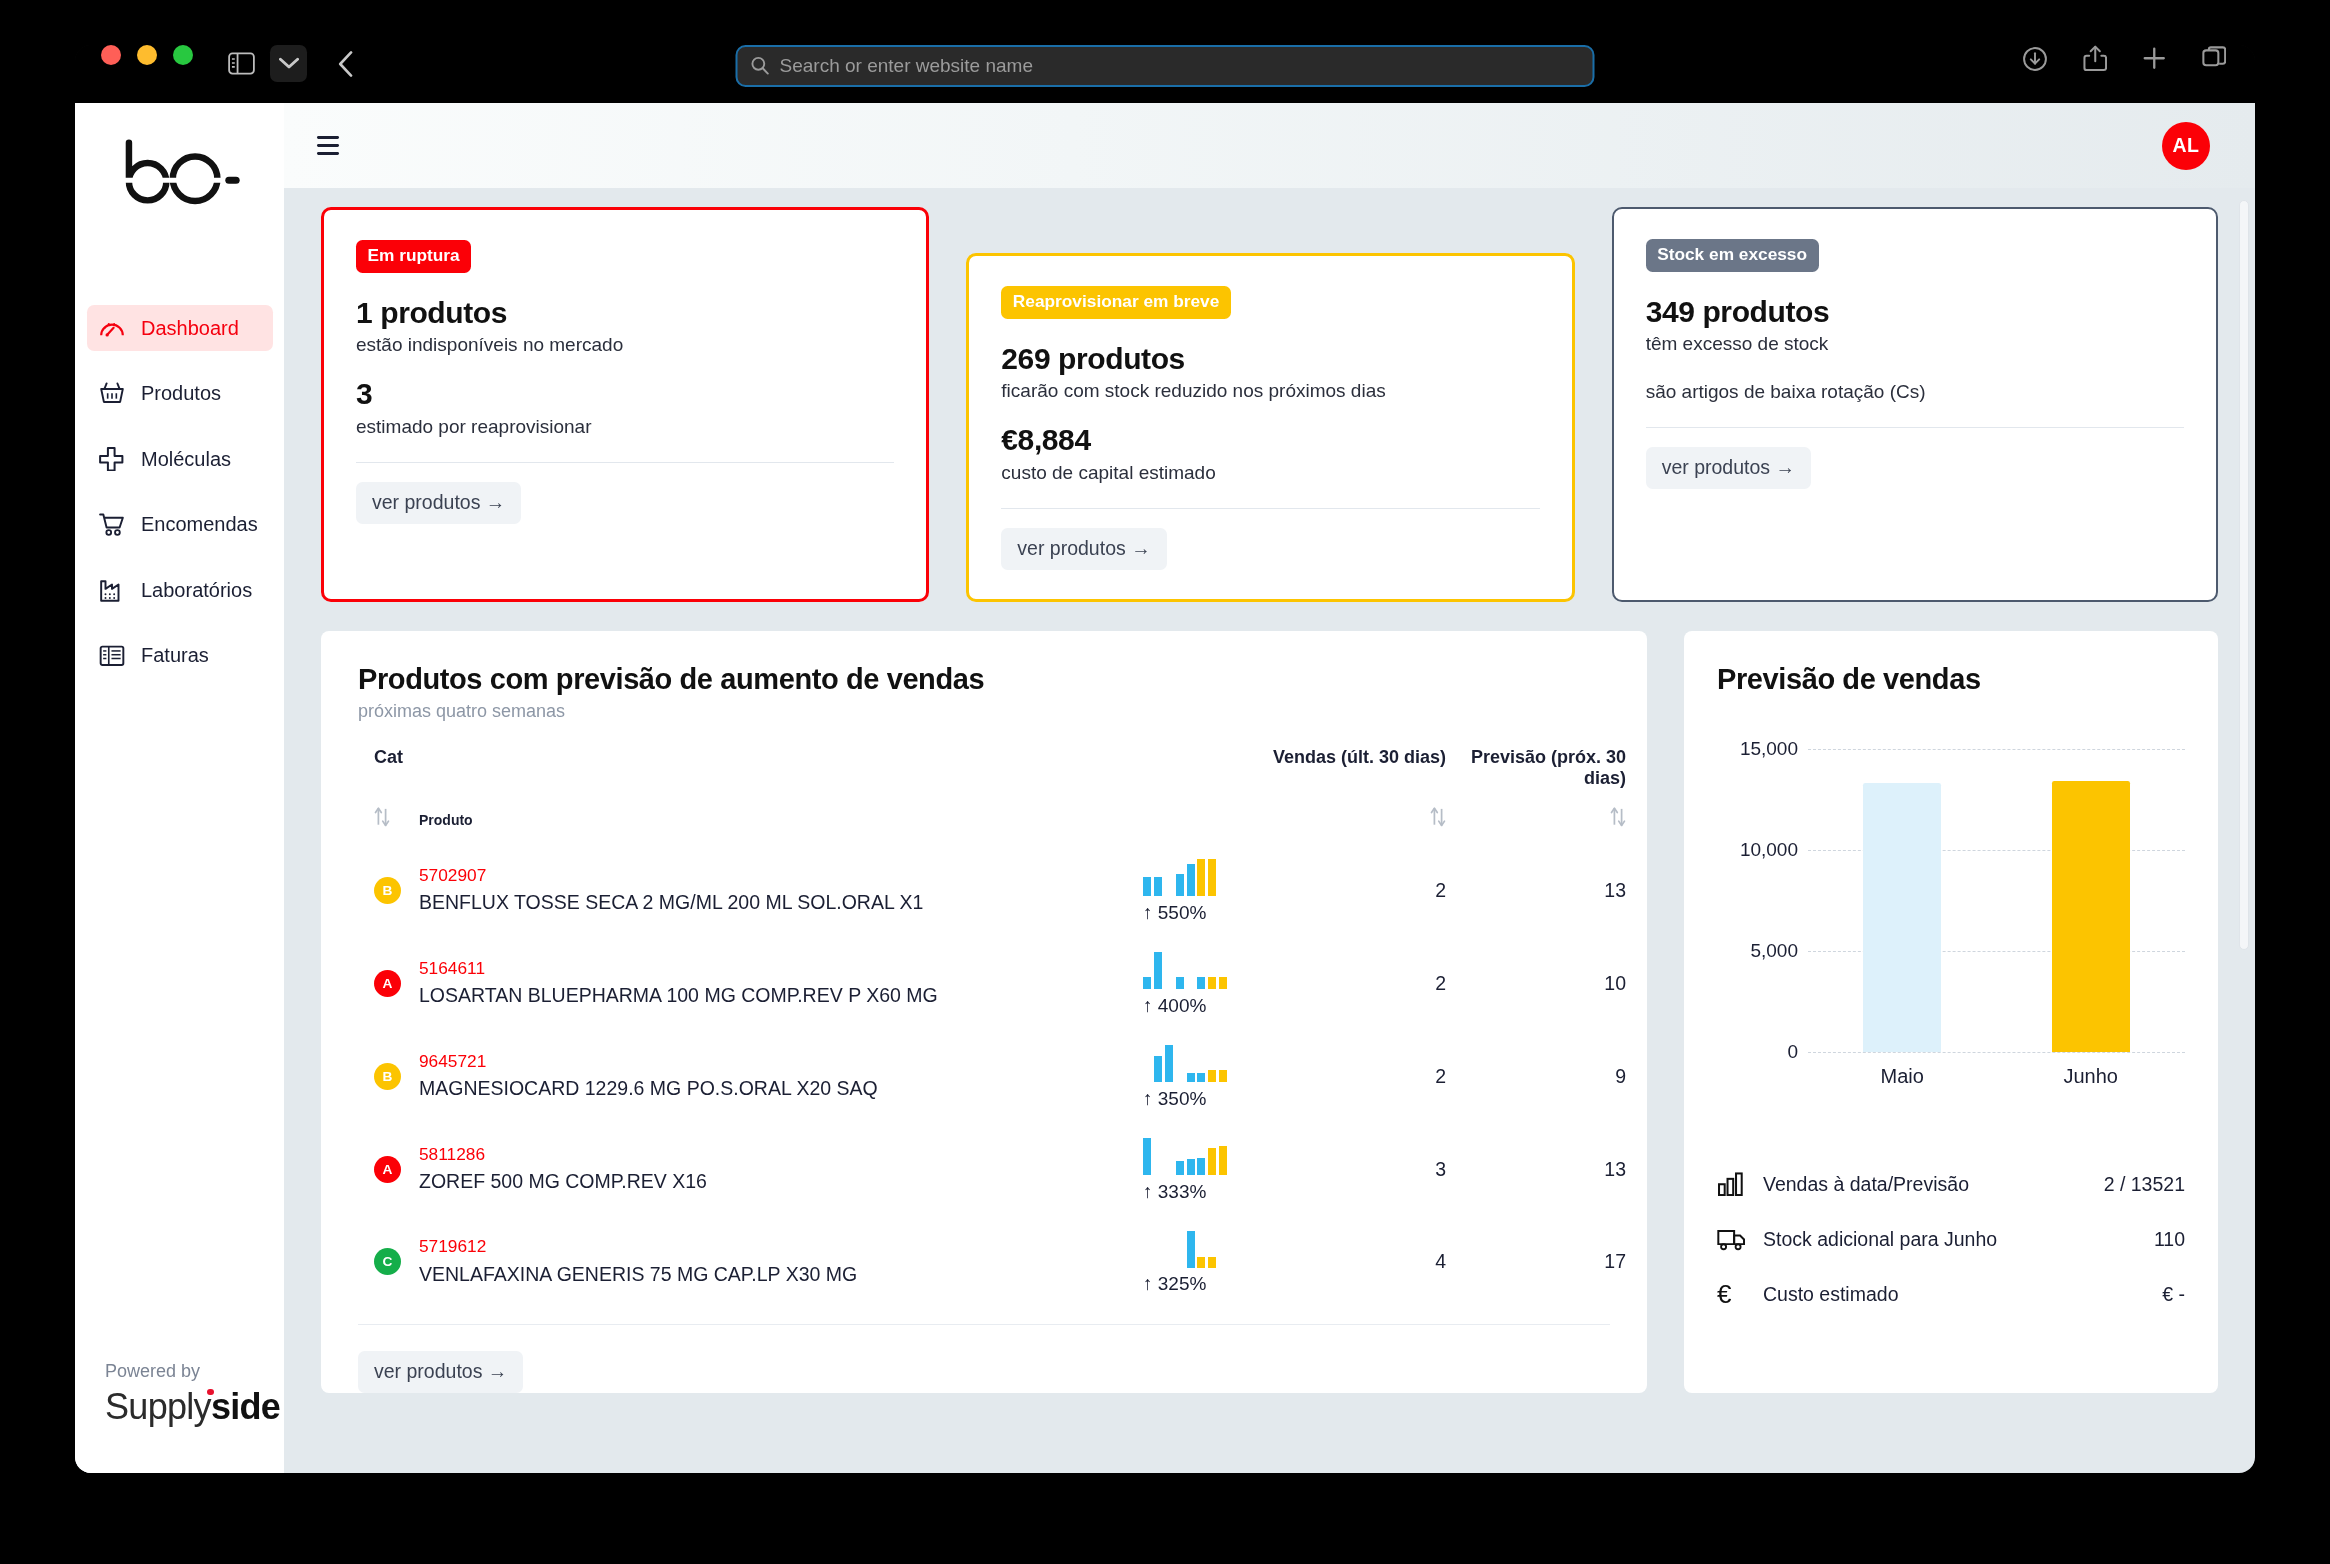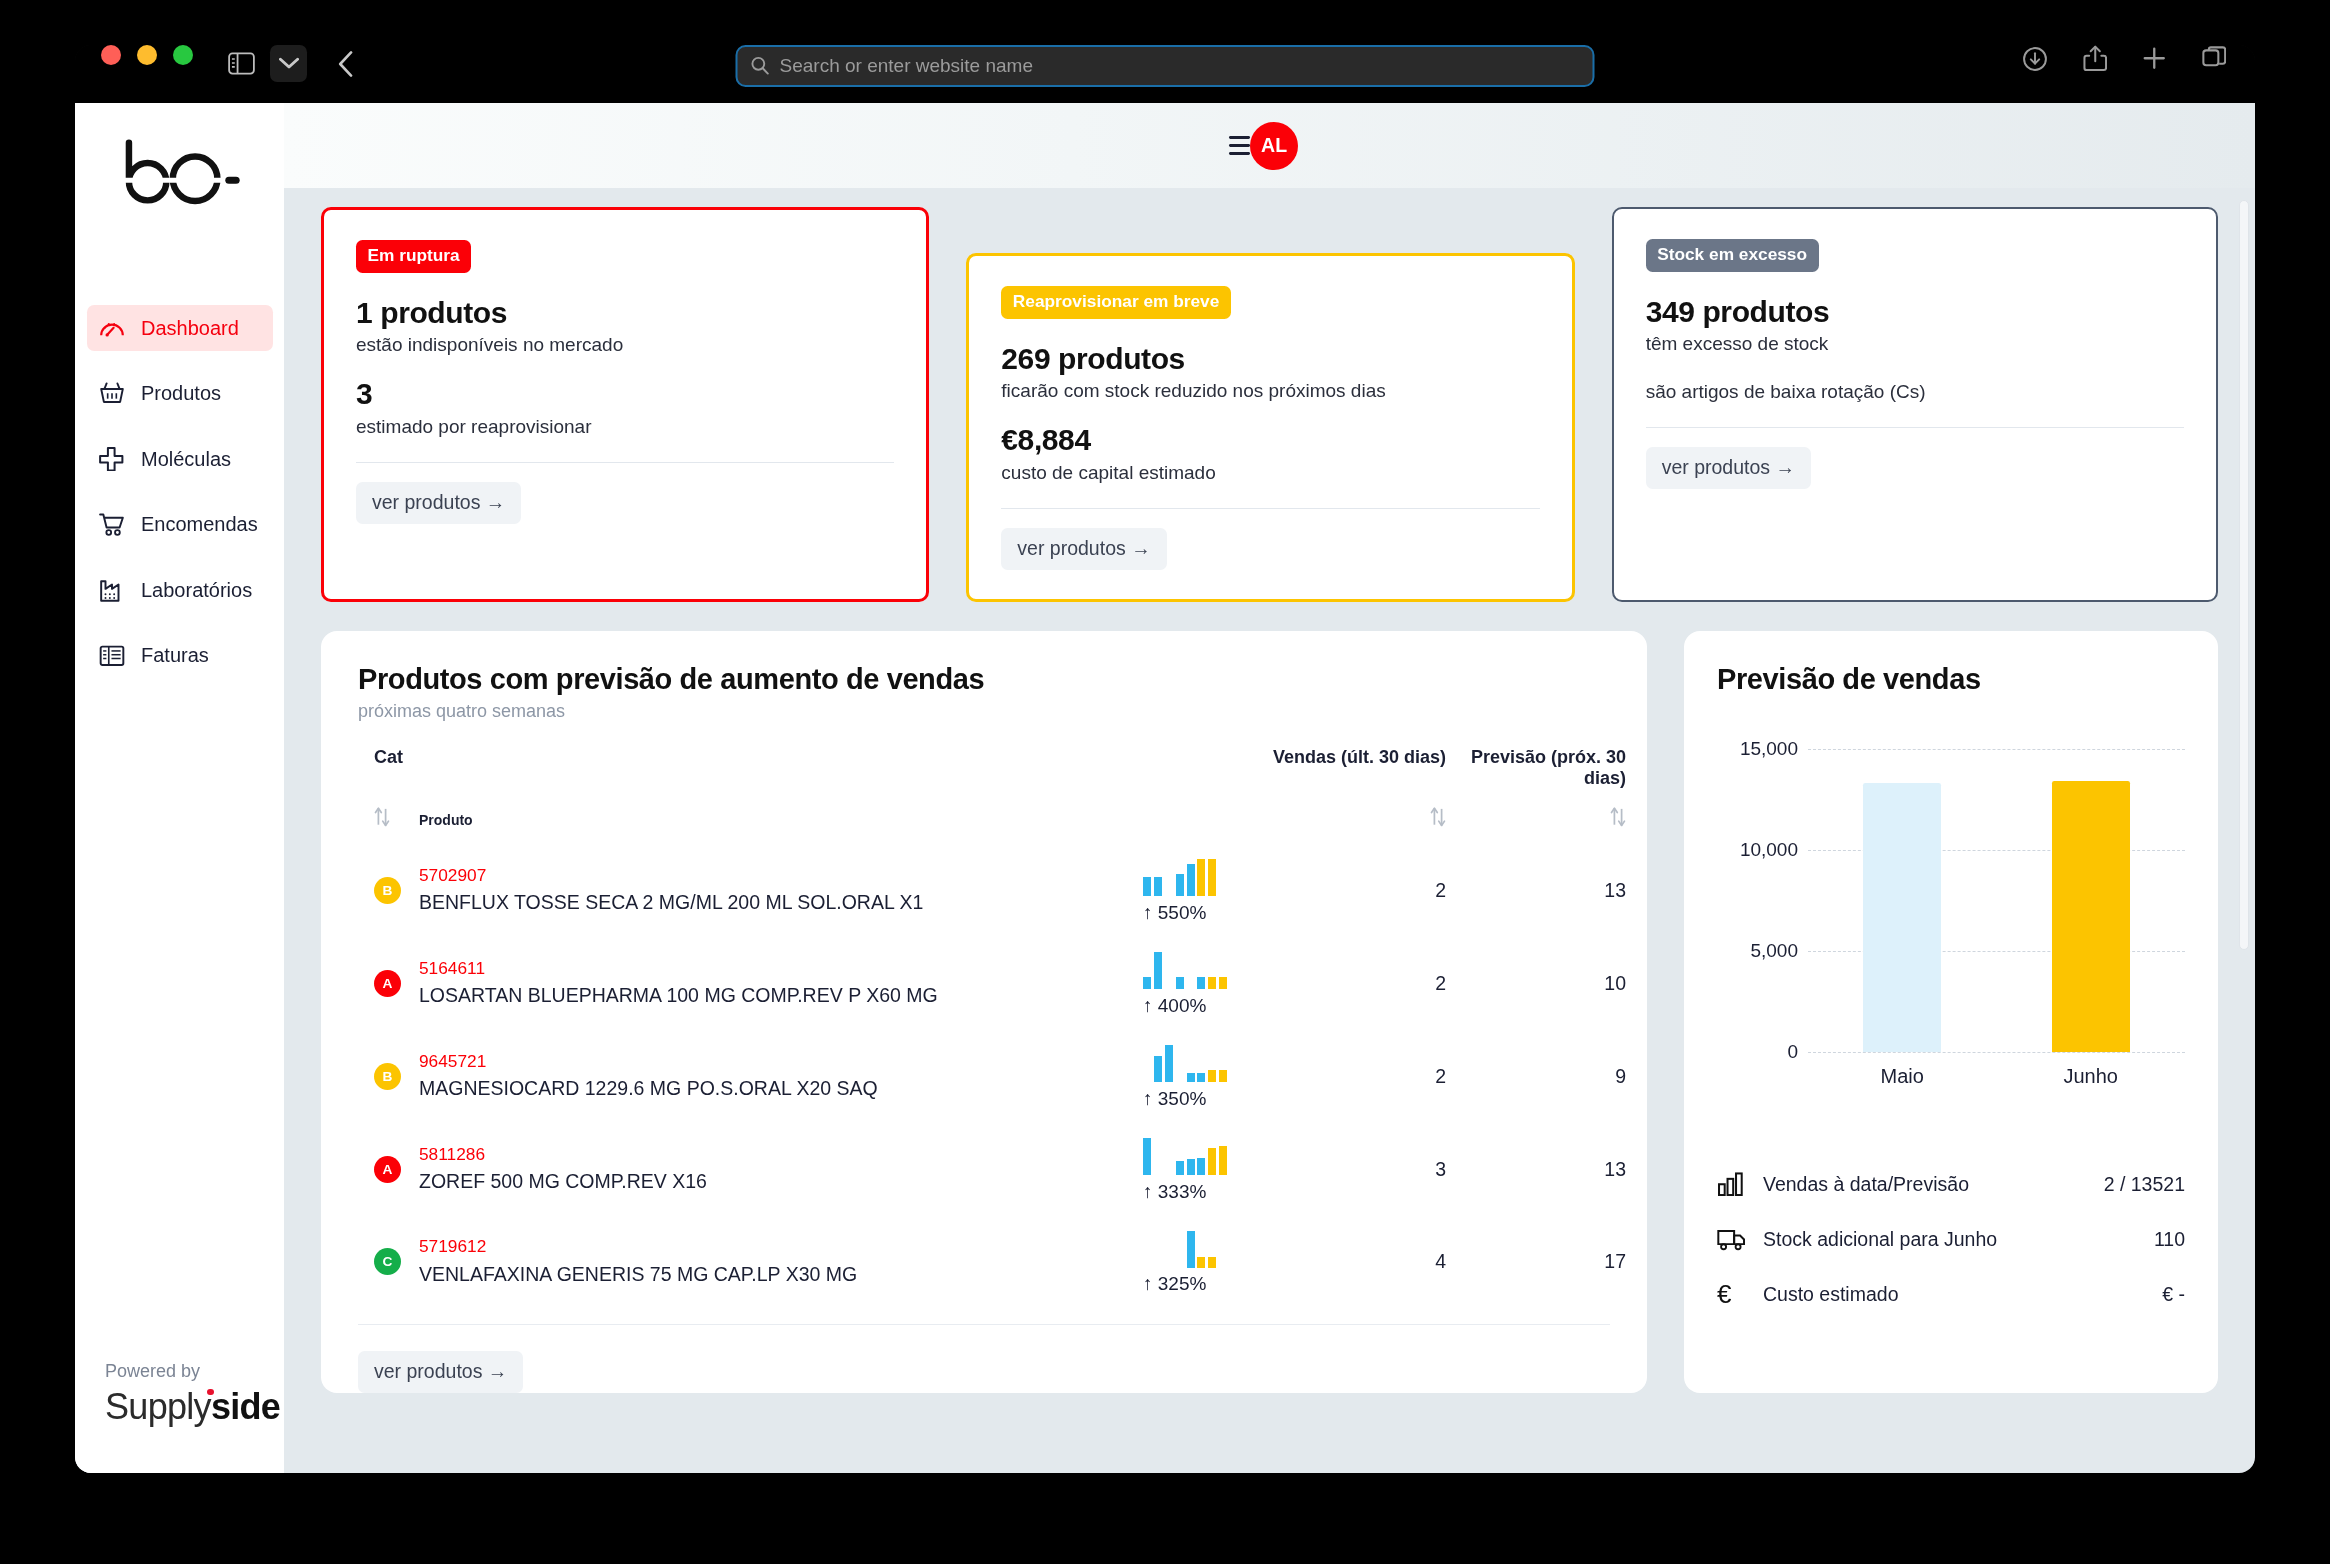--- a/index.html
+++ b/index.html
@@ -109,21 +109,21 @@
   
   .main {
     flex: 1; display: flex; flex-direction: column;
     overflow: hidden; position: relative;
   }
   .topbar {
     height: 85px; flex: 0 0 85px;
     background: linear-gradient(to right, #fafcfc 0%, #f2f6f7 40%, #e5ebee 100%);
     display: flex; align-items: center;
     padding: 0 45px 0 33px;
-    justify-content: center;
+    justify-content: space-between;
   }
   .hamburger { display:flex; flex-direction:column; gap:5px; }
   .hamburger span { display:block; width:21.6px; height:2.9px; background:#1b1f33; border-radius:1.4px; }
   .avatar {
     width: 48px; height: 48px; border-radius: 50%;
     background: #fb0007; color:#fff;
     display:flex; align-items:center; justify-content:center;
     font-size: 19.5px; font-weight: 600; letter-spacing: 0.4px;
   }
 
@@ -156,21 +156,21 @@
   .sub { font-size: 19px; color:#2b2f3c; margin-top: 4.3px; }
   .gap { height: 21.6px; }
   .divider { height:0.7px; background:#e2e7ed; margin: 24.5px 0 19px 0;}
   .ghost-btn {
     display:inline-block; background:#f0f3f6;
     border-radius: 6.5px; padding: 9.4px 16px;
     font-size: 19.5px; color:#3b4252;
   }
 
   .lower { display:flex; gap: 37px; margin-top: 29px; }
-  .panel { background:#fff; border-radius: 16px; }
+  .panel { background:#fff; border-radius: 8px; }
   .panel.table { flex: 1 1 1053px; padding: 32px 37px 0 37px; min-height: 728px;}
   .panel.chart { flex: 0 0 534px; padding: 32px 33px 0 33px; min-height: 728px;}
 
   .ptitle { font-size: 29px; font-weight: 600; color:#111; letter-spacing:-0.4px;}
   .psub { font-size: 18px; color:#8d97a6; margin-top: 5.8px; }
 
   table { width:100%; border-collapse: collapse; margin-top: 24.5px; margin-left: 16px; }
   th { font-size: 18px; font-weight:700; color:#1b1f33; text-align:left; vertical-align: top; padding-bottom: 4.3px;}
   th.num { text-align:right; }
   .sortrow td { padding-bottom: 11.5px; }

